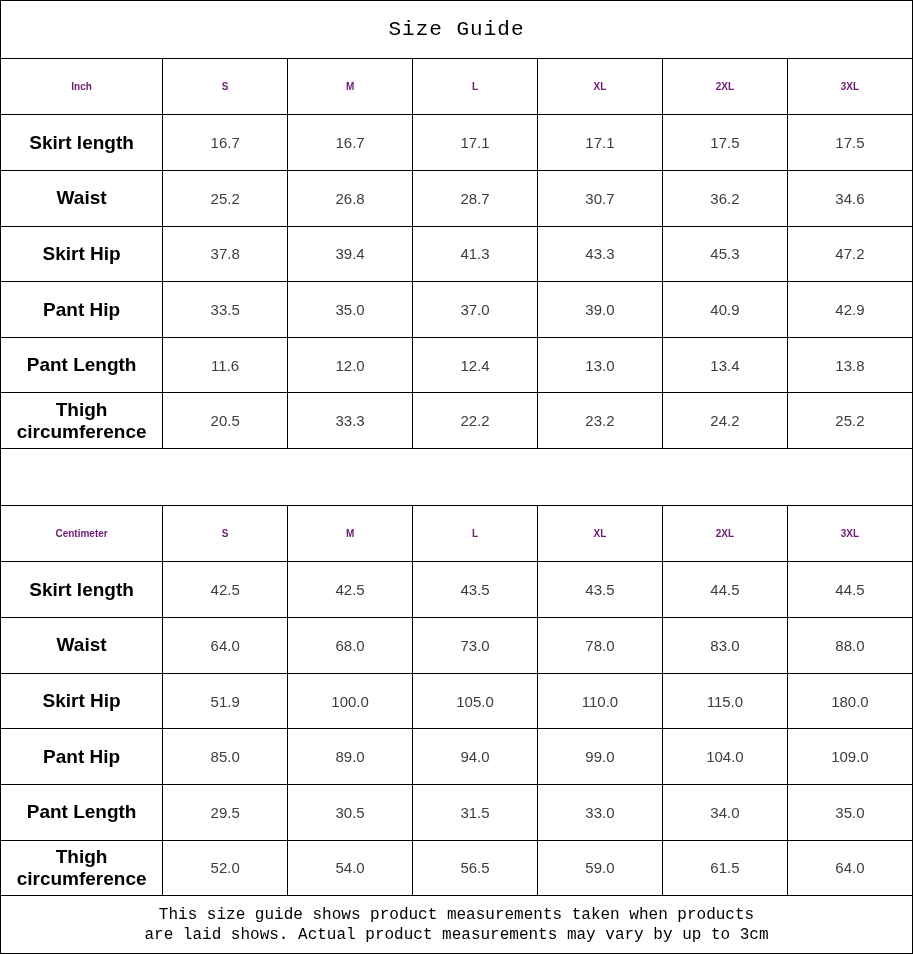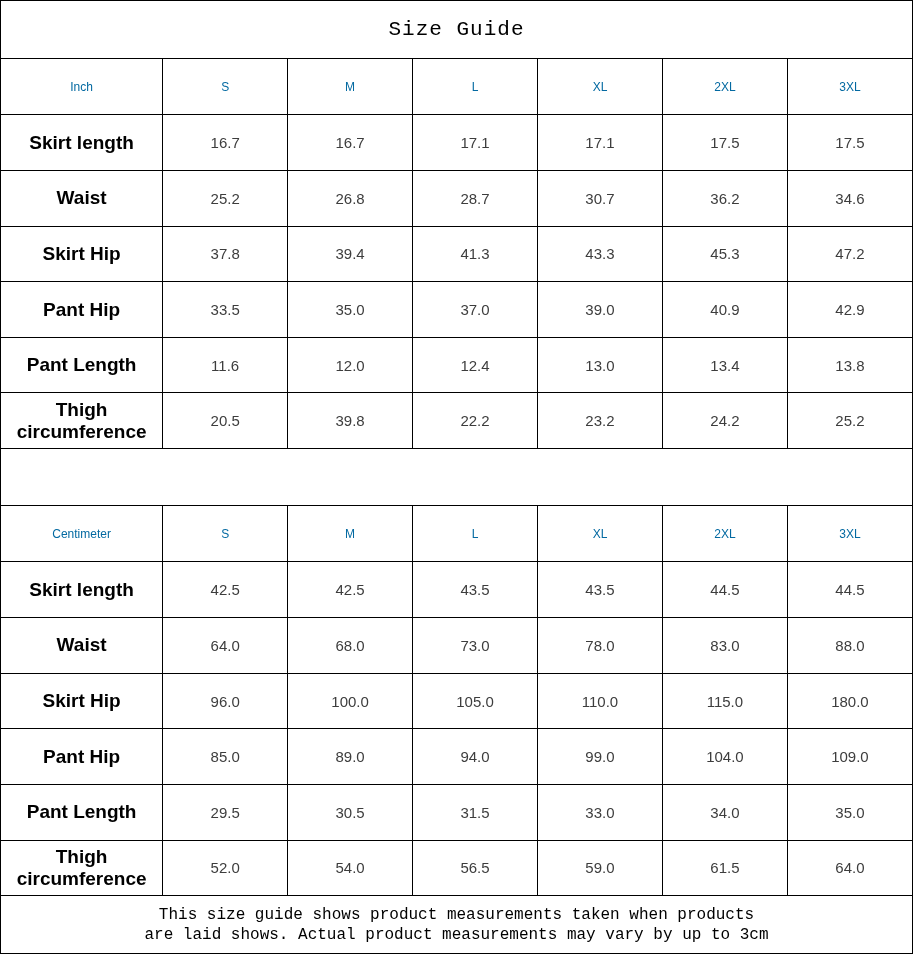--- a/index.html
+++ b/index.html
@@ -31,23 +31,23 @@
     height: 55px;
     font-family: "Liberation Mono", "DejaVu Sans Mono", monospace;
     font-size: 21px;
     font-weight: 400;
     color: #000000;
     letter-spacing: 1px;
   }
   tr.header-row th {
     height: 54px;
     font-family: "Liberation Sans", sans-serif;
-    font-size: 12px;
-    font-weight: 400;
-    color: #0369a1;
+    font-size: 10px;
+    font-weight: 700;
+    color: #701a75;
   }
   tr.data-row {
     height: 54px;
   }
   tr.data-row th {
     font-family: "Liberation Sans", sans-serif;
     font-size: 19px;
     font-weight: 700;
     color: #000000;
   }
@@ -135,21 +135,21 @@
           <td>11.6</td>
           <td>12.0</td>
           <td>12.4</td>
           <td>13.0</td>
           <td>13.4</td>
           <td>13.8</td>
         </tr>
         <tr class="data-row">
           <th>Thigh circumference</th>
           <td>20.5</td>
-          <td>39.8</td>
+          <td>33.3</td>
           <td>22.2</td>
           <td>23.2</td>
           <td>24.2</td>
           <td>25.2</td>
         </tr>
       </tbody>
 
     <tbody>
       <tr>
         <td colspan="7" class="spacer-cell"></td>
@@ -179,21 +179,21 @@
           <th>Waist</th>
           <td>64.0</td>
           <td>68.0</td>
           <td>73.0</td>
           <td>78.0</td>
           <td>83.0</td>
           <td>88.0</td>
         </tr>
         <tr class="data-row">
           <th>Skirt Hip</th>
-          <td>96.0</td>
+          <td>51.9</td>
           <td>100.0</td>
           <td>105.0</td>
           <td>110.0</td>
           <td>115.0</td>
           <td>180.0</td>
         </tr>
         <tr class="data-row">
           <th>Pant Hip</th>
           <td>85.0</td>
           <td>89.0</td>

